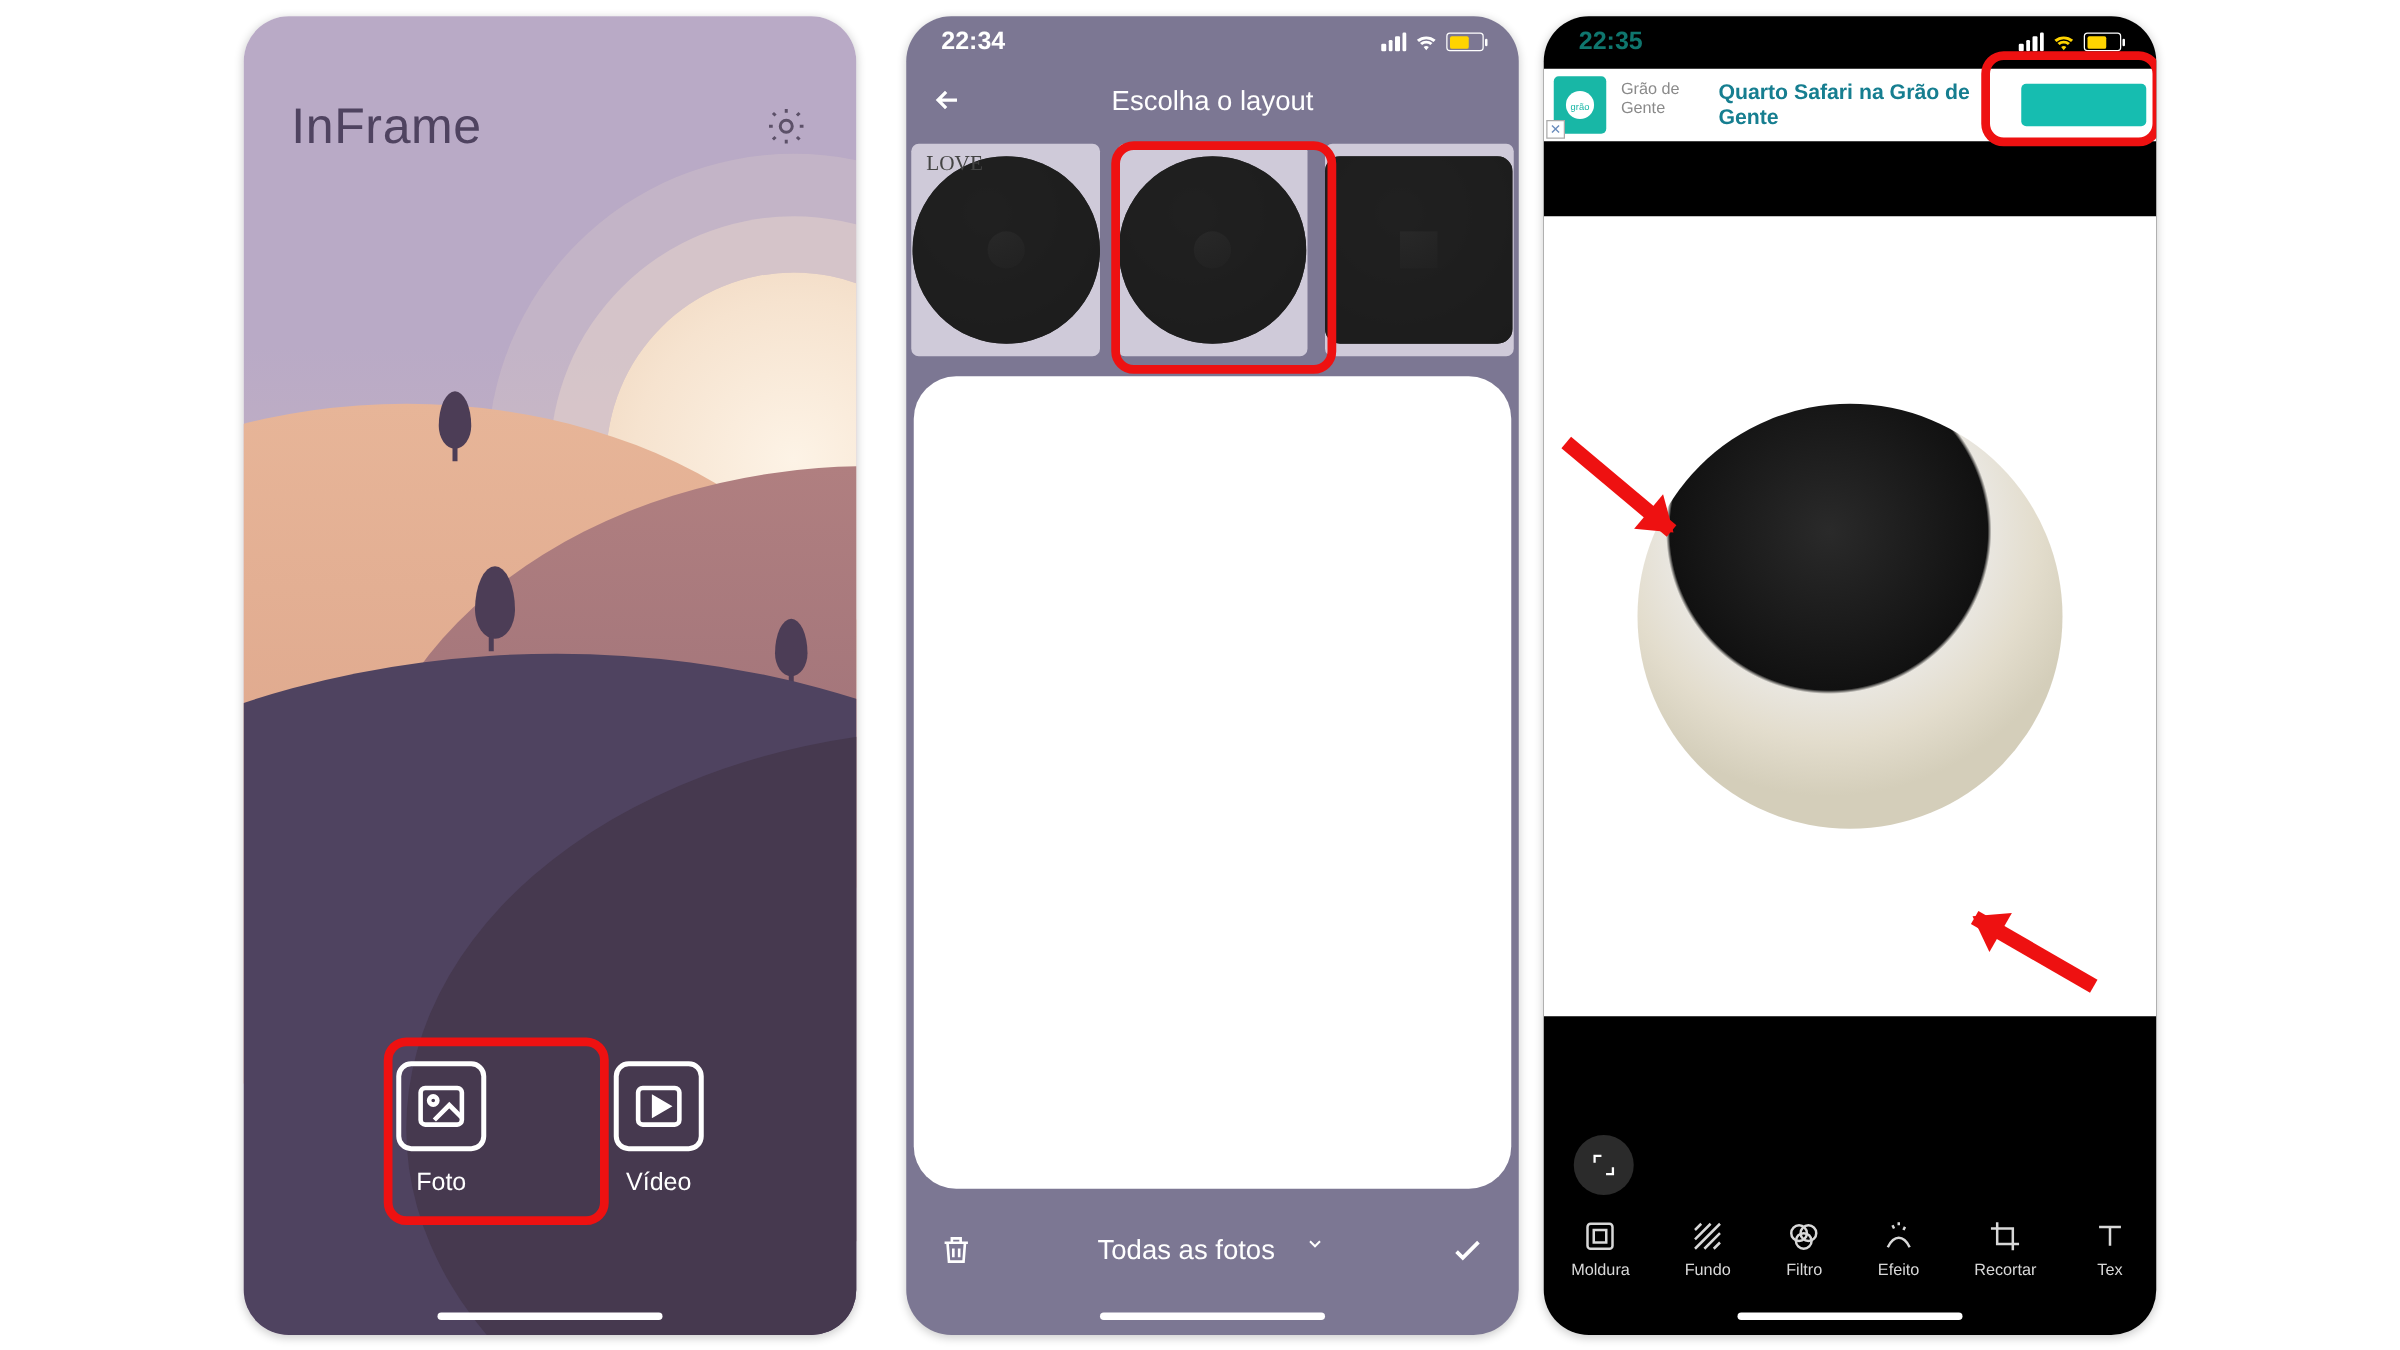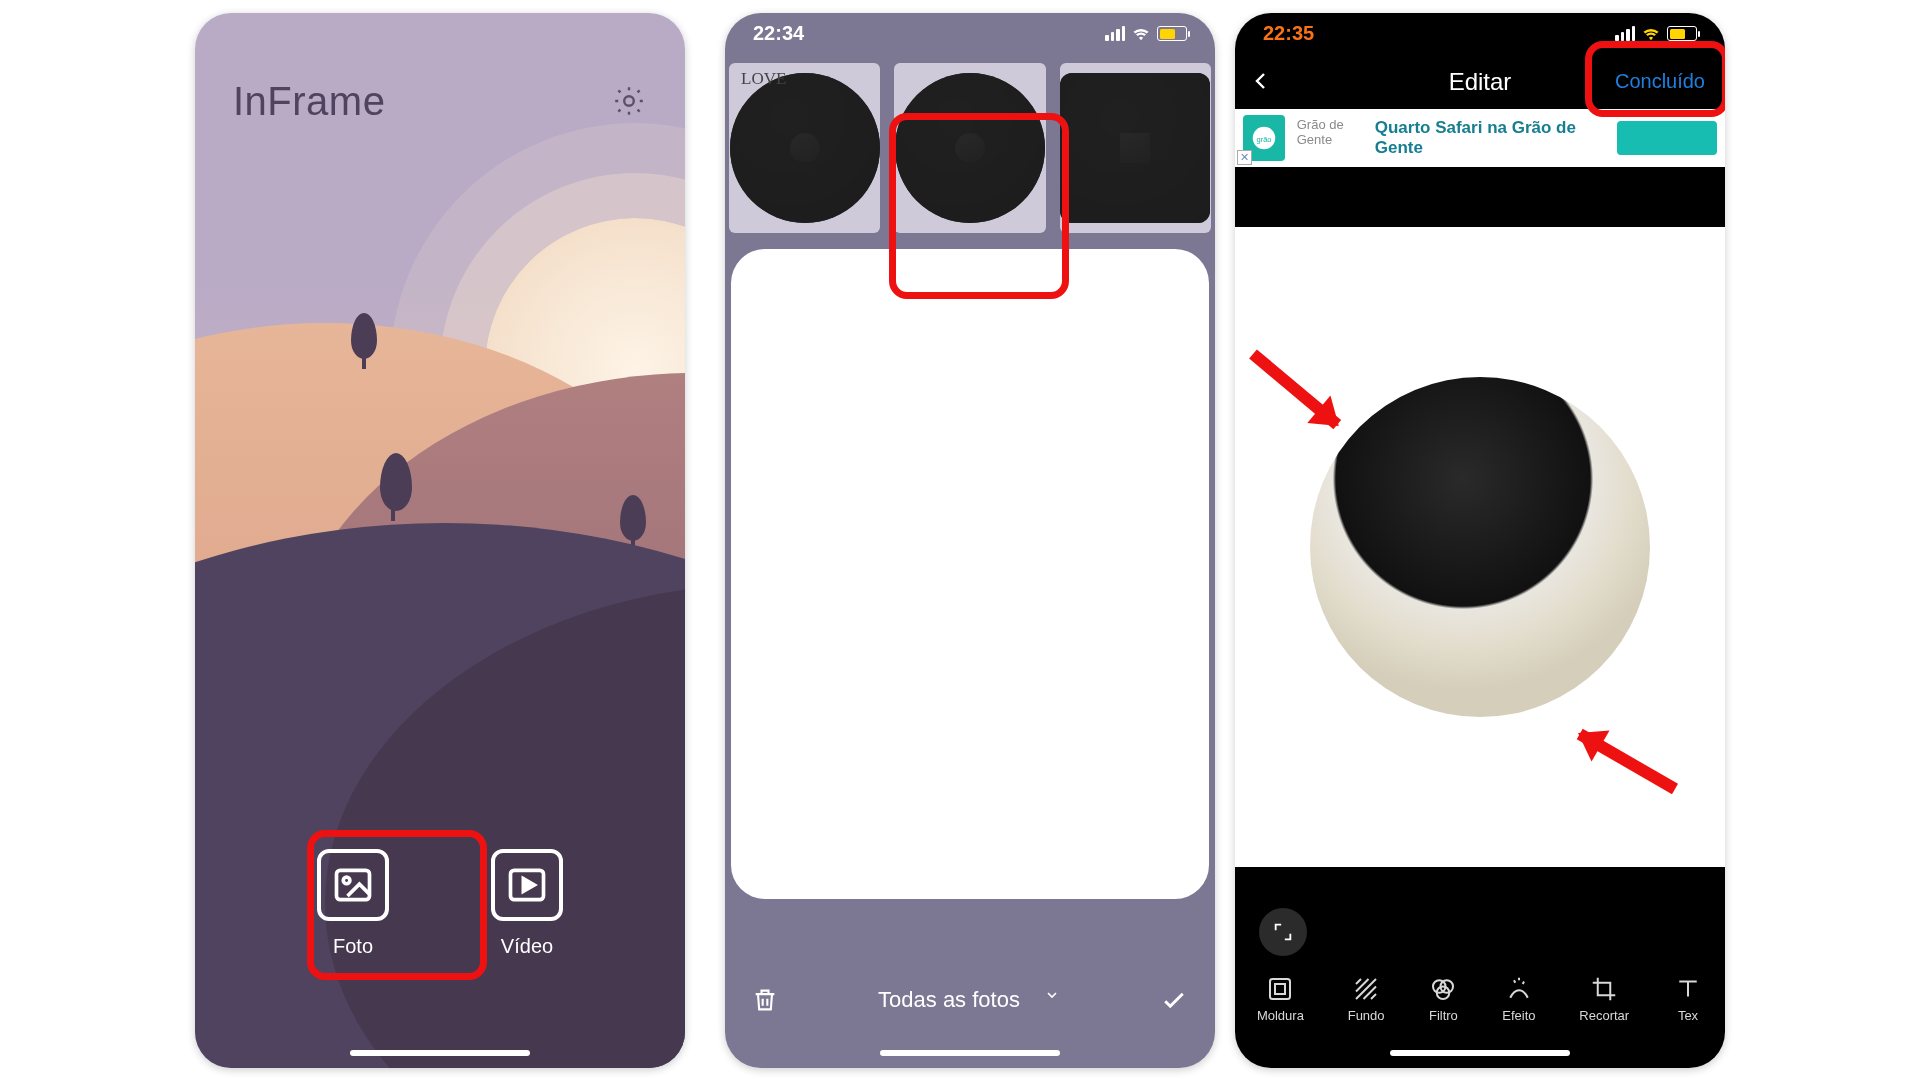--- a/index.html
+++ b/index.html
@@ -76,21 +76,21 @@
   .layout-strip { display:flex; gap:14px; padding:8px 4px 12px; }
   .thumb { flex:1; min-width:0; height:170px; background:#cfcad9; border-radius:6px; position:relative; display:flex; align-items:center; justify-content:center;}
   .thumb .circ { width:150px; height:150px; border-radius:50%; background:radial-gradient(circle at 40% 30%,#2b2b2b,#111); box-shadow: inset 0 0 0 60px rgba(30,30,30,.85);}
   .thumb.first::before{content:"LOVE"; position:absolute; top:6px; left:12px; font-family:cursive; font-size:17px; color:#444;}
   .canvas { margin:4px 6px 0; background:#fff; border-radius:34px; height:650px;}
   .p2-bottom { position:absolute; bottom:40px; left:0; right:0; height:56px; display:flex; align-items:center; justify-content:space-between; padding:0 26px; color:#fff;}
   .p2-album { display:flex; gap:24px; font-size:22px;}
 
   
   .panel3 { background:#000; }
-  .statusbar.black{ color:#f97316; }
+  .statusbar.black{ color:#0f766e; }
   .p3-head { height:54px; display:flex; align-items:center; justify-content:center; position:relative; color:#fff;}
   .p3-back { position:absolute; left:14px; top:14px; color:#fff;}
   .p3-title { font-size:24px; font-weight:500;}
   .p3-done { position:absolute; right:20px; color:#1f7fe0; font-size:20px;}
   .ad { height:58px; background:#fff; display:flex; align-items:center; gap:12px; padding:0 8px; position:relative;}
   .ad .logo { width:46px; height:46px; background:#18b7a6; border-radius:4px; display:flex; align-items:center; justify-content:center;}
   .ad .txt { display:flex; flex-direction:row; line-height:1.15;}
   .ad .brand { color:#8a8a8a; font-size:13px;}
   .ad .headline { color:#167e90; font-size:17px; font-weight:600;}
   .ad .btn { margin-left:auto; width:110px; height:34px; background:#16bdb0; border-radius:4px;}
@@ -170,20 +170,28 @@
           <span></span>
         </div>
       <svg width="20" height="15" viewBox="0 0 24 18" fill="#fff">
           <path d="M12 17l2.5-3a4 4 0 00-5 0L12 17zM5 9a11 11 0 0114 0l2-2a14 14 0 00-18 0l2 2zM8 12a7 7 0 018 0l2-2a10 10 0 00-12 0l2 2z"></path>
         </svg>
       <div class="batt">
           <div class="fill"></div>
         </div>
     </div>
   </div>
+  <div class="p2-head">
+    <div class="p2-back">
+      <svg width="26" height="26" viewBox="0 0 24 24" fill="none" stroke="currentColor" stroke-width="2.4">
+          <path d="M19 12H5M11 6l-6 6 6 6"></path>
+        </svg>
+    </div>
+    <div class="p2-title">Escolha o layout</div>
+  </div>
 
   <div class="layout-strip">
     <div class="thumb first">
         <div class="circ"></div>
       </div>
     <div class="thumb">
         <div class="circ"></div>
       </div>
     <div class="thumb">
         <div class="circ" style="border-radius:12px;"></div>
@@ -227,29 +235,20 @@
         </div>
       <svg width="20" height="15" viewBox="0 0 24 18" fill="#ffd400">
           <path d="M12 17l2.5-3a4 4 0 00-5 0L12 17zM5 9a11 11 0 0114 0l2-2a14 14 0 00-18 0l2 2zM8 12a7 7 0 018 0l2-2a10 10 0 00-12 0l2 2z"></path>
         </svg>
       <div class="batt">
           <div class="fill"></div>
         </div>
     </div>
   </div>
 
-  <div class="p3-head">
-    <div class="p3-back">
-      <svg width="24" height="24" viewBox="0 0 24 24" fill="none" stroke="#fff" stroke-width="2.4">
-          <path d="M15 5l-7 7 7 7"></path>
-        </svg>
-    </div>
-    <div class="p3-title">Editar</div>
-    <div class="p3-done">Concluído</div>
-  </div>
 
   <div class="ad">
     <div class="close">✕</div>
     <div class="logo">
       <svg width="30" height="30" viewBox="0 0 24 24">
           <circle cx="12" cy="12" r="9" fill="#fff"></circle>
           <text x="12" y="15" text-anchor="middle" font-size="6" fill="#18b7a6">grão</text>
         </svg>
     </div>
     <div class="txt">

